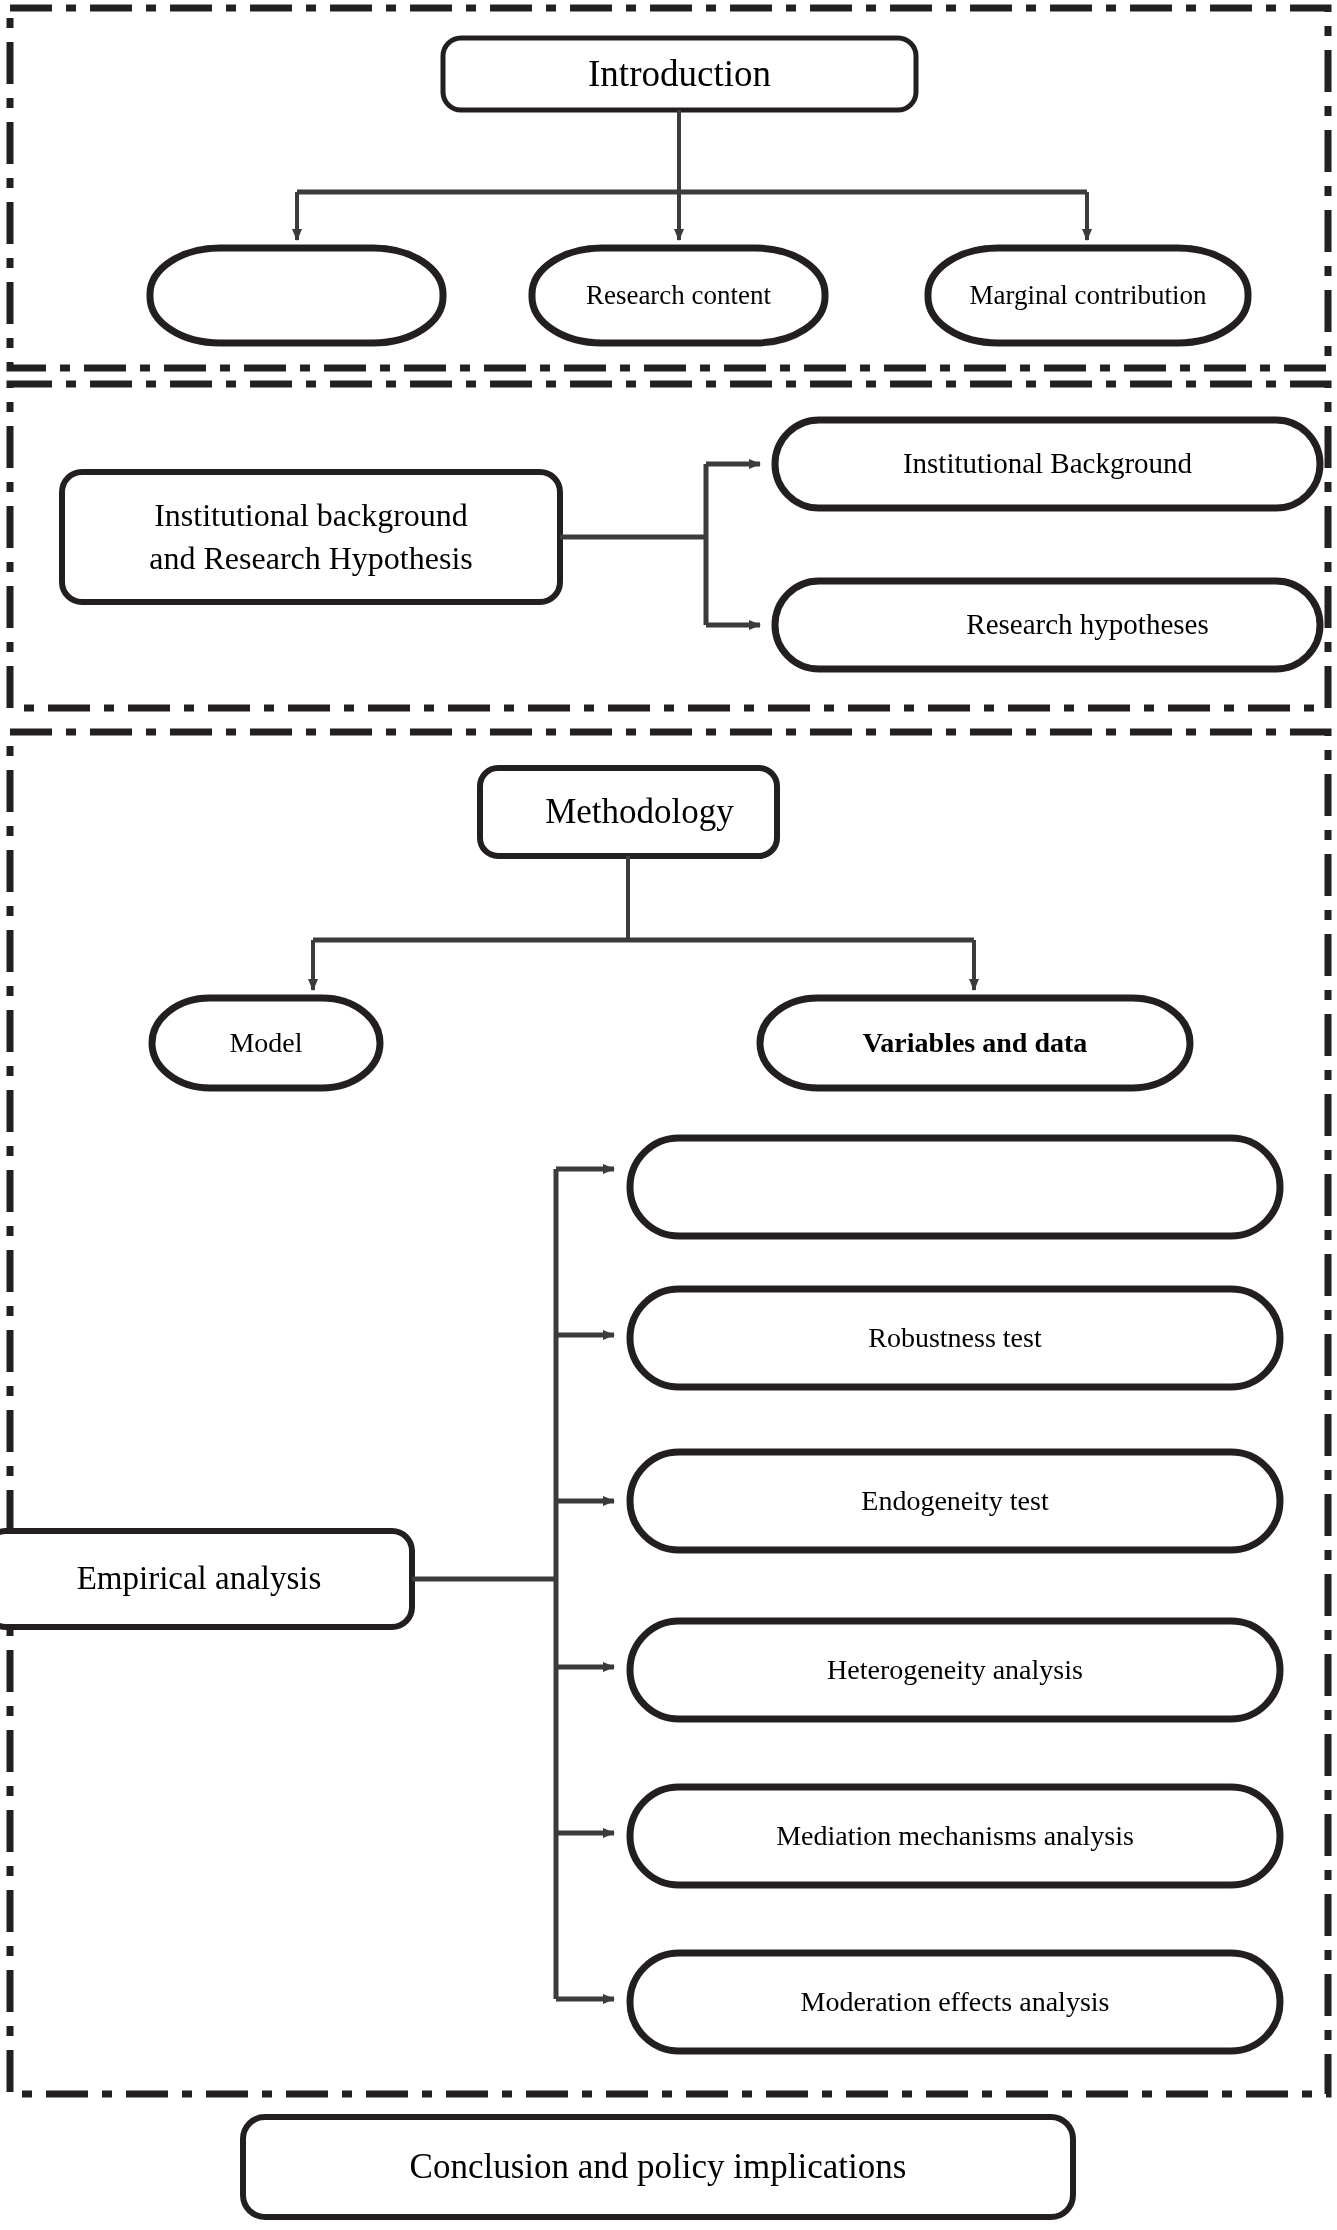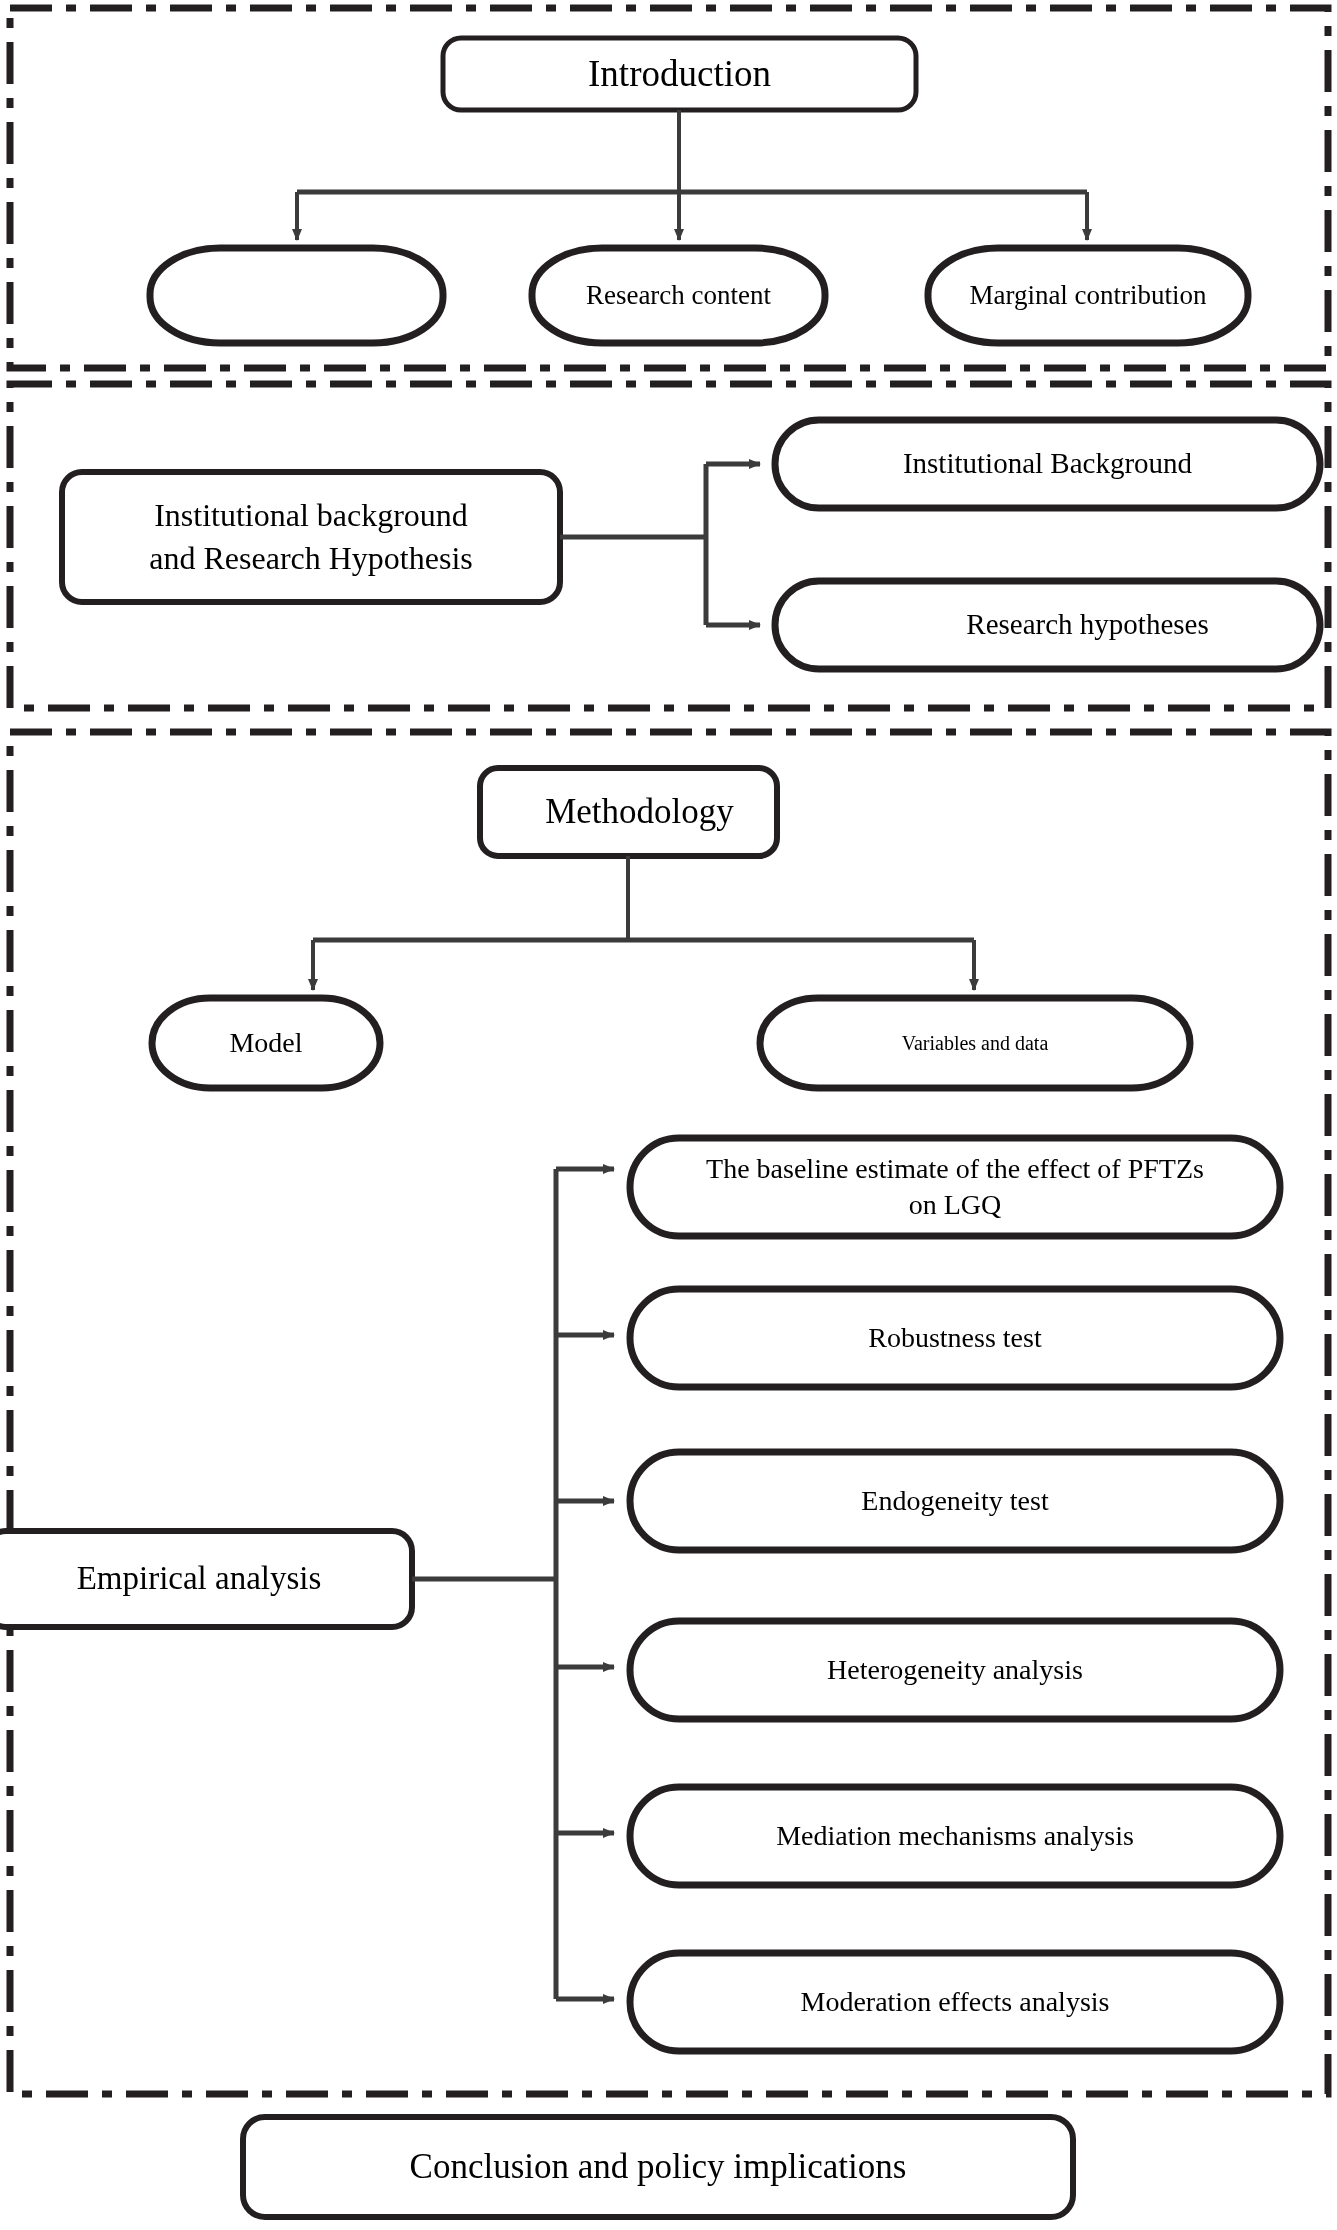--- a/index.html
+++ b/index.html
@@ -89,26 +89,24 @@
   <div class="node-label" style="left:532px;top:248px;width:293px;height:95px;font-size:27px;">Research content</div>
   <div class="node-label" style="left:928px;top:248px;width:320px;height:95px;font-size:27px;">Marginal contribution</div>
 
   <div class="node-label" style="left:62px;top:472px;width:498px;height:130px;font-size:32px;line-height:1.35;">Institutional background
 and Research Hypothesis</div>
   <div class="node-label" style="left:775px;top:420px;width:545px;height:88px;font-size:29px;">Institutional Background</div>
   <div class="node-label" style="left:815px;top:581px;width:545px;height:88px;font-size:29px;">Research hypotheses</div>
 
   <div class="node-label" style="left:491px;top:768px;width:297px;height:88px;font-size:35px;">Methodology</div>
   <div class="node-label" style="left:152px;top:998px;width:228px;height:90px;font-size:28px;">Model</div>
-  <div class="node-label" style="left:760px;top:998px;width:430px;height:90px;font-size:20px;">Variables and data</div>
+  <div class="node-label" style="left:760px;top:998px;width:430px;height:90px;font-size:28px;font-weight:bold;">Variables and data</div>
 
   <div class="node-label" style="left:-14px;top:1531px;width:426px;height:96px;font-size:33px;">Empirical analysis</div>
 
-  <div class="node-label" style="left:640px;top:1138px;width:630px;height:98px;font-size:28px;line-height:1.3;">The baseline estimate of the effect of PFTZs
-on LGQ</div>
   <div class="node-label" style="left:630px;top:1289px;width:650px;height:98px;font-size:28px;">Robustness test</div>
   <div class="node-label" style="left:630px;top:1452px;width:650px;height:98px;font-size:28px;">Endogeneity test</div>
   <div class="node-label" style="left:630px;top:1621px;width:650px;height:98px;font-size:28px;">Heterogeneity analysis</div>
   <div class="node-label" style="left:630px;top:1787px;width:650px;height:98px;font-size:28px;">Mediation mechanisms analysis</div>
   <div class="node-label" style="left:630px;top:1953px;width:650px;height:98px;font-size:28px;">Moderation effects analysis</div>
 
   <div class="node-label" style="left:243px;top:2117px;width:830px;height:100px;font-size:35px;">Conclusion and policy implications</div>
 
 </div>
 

